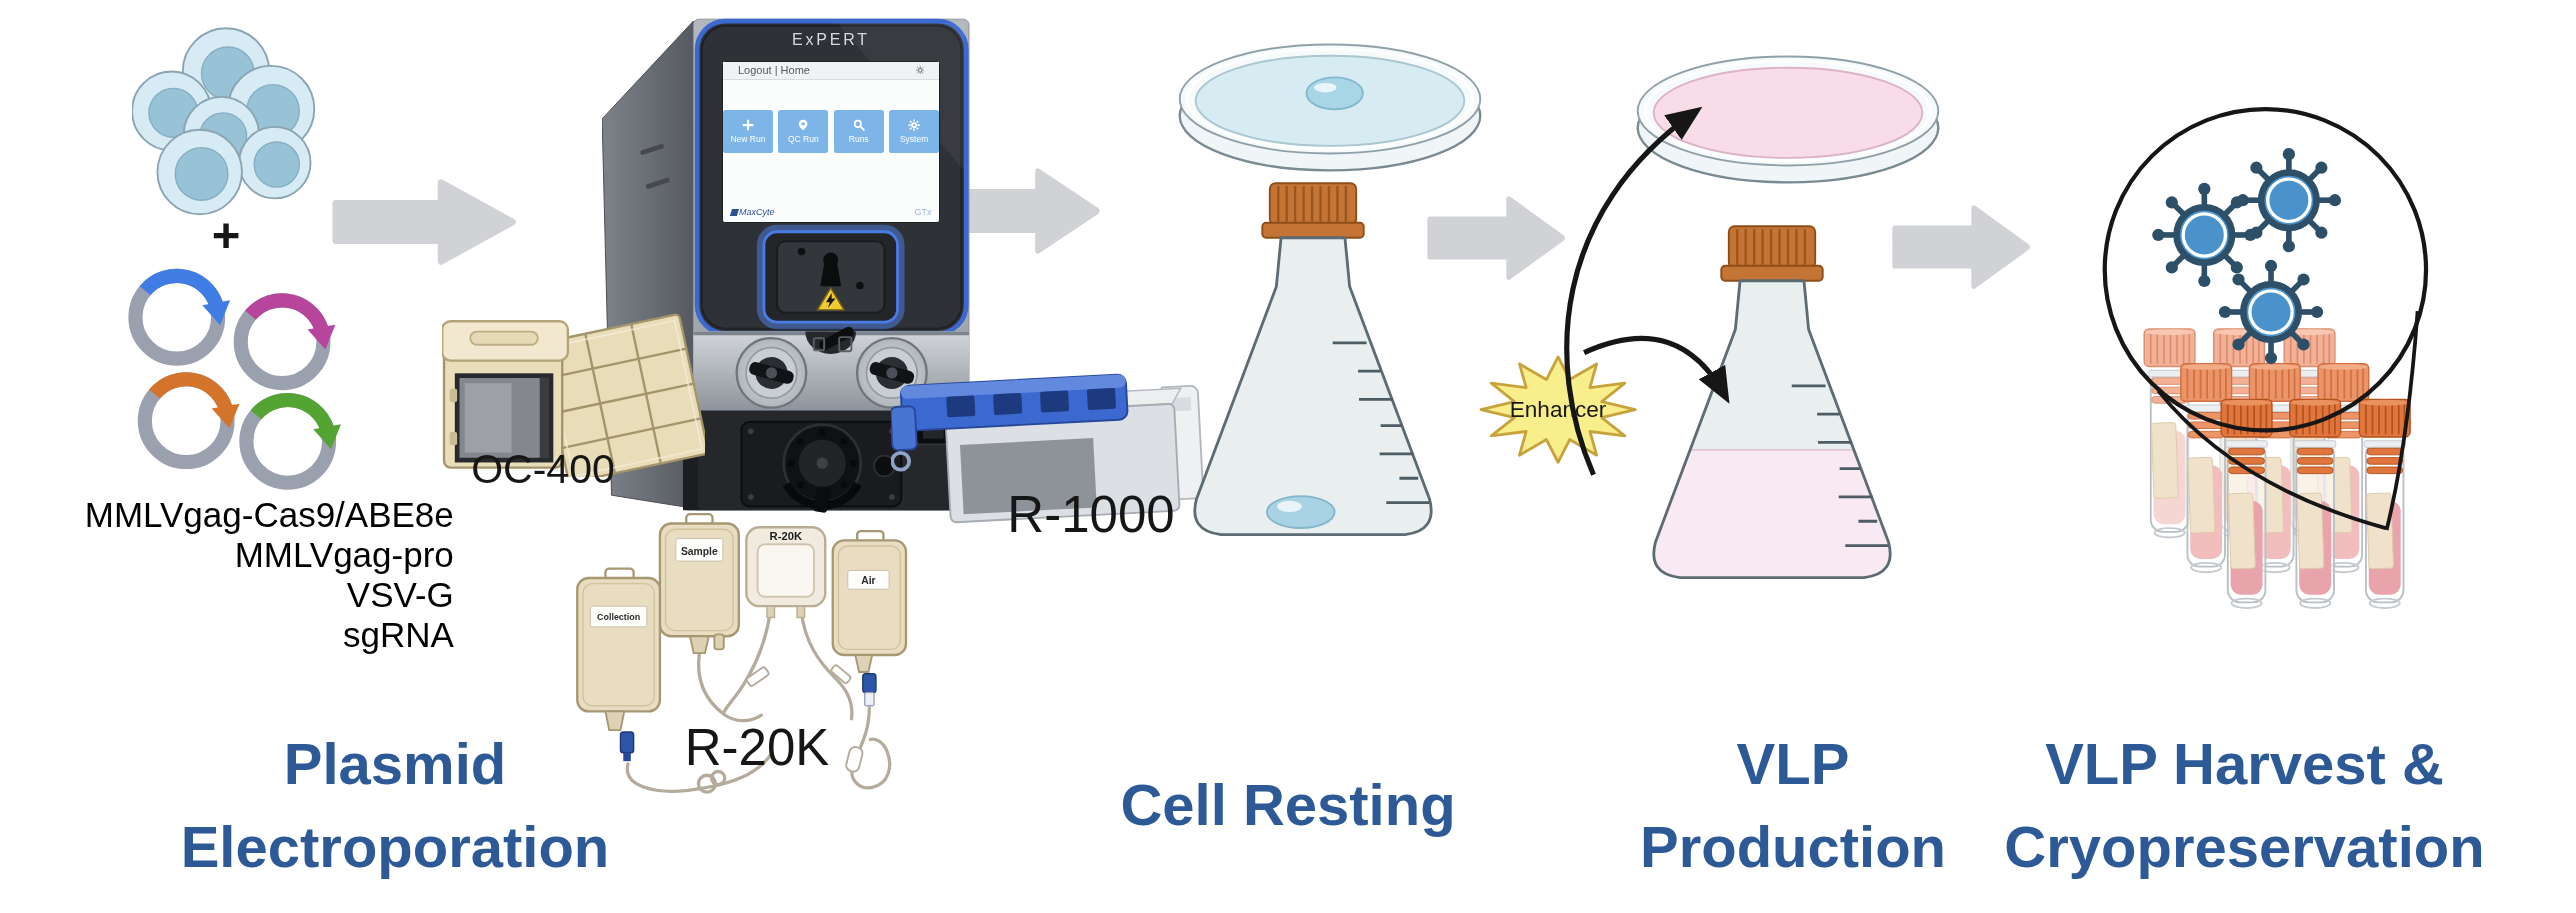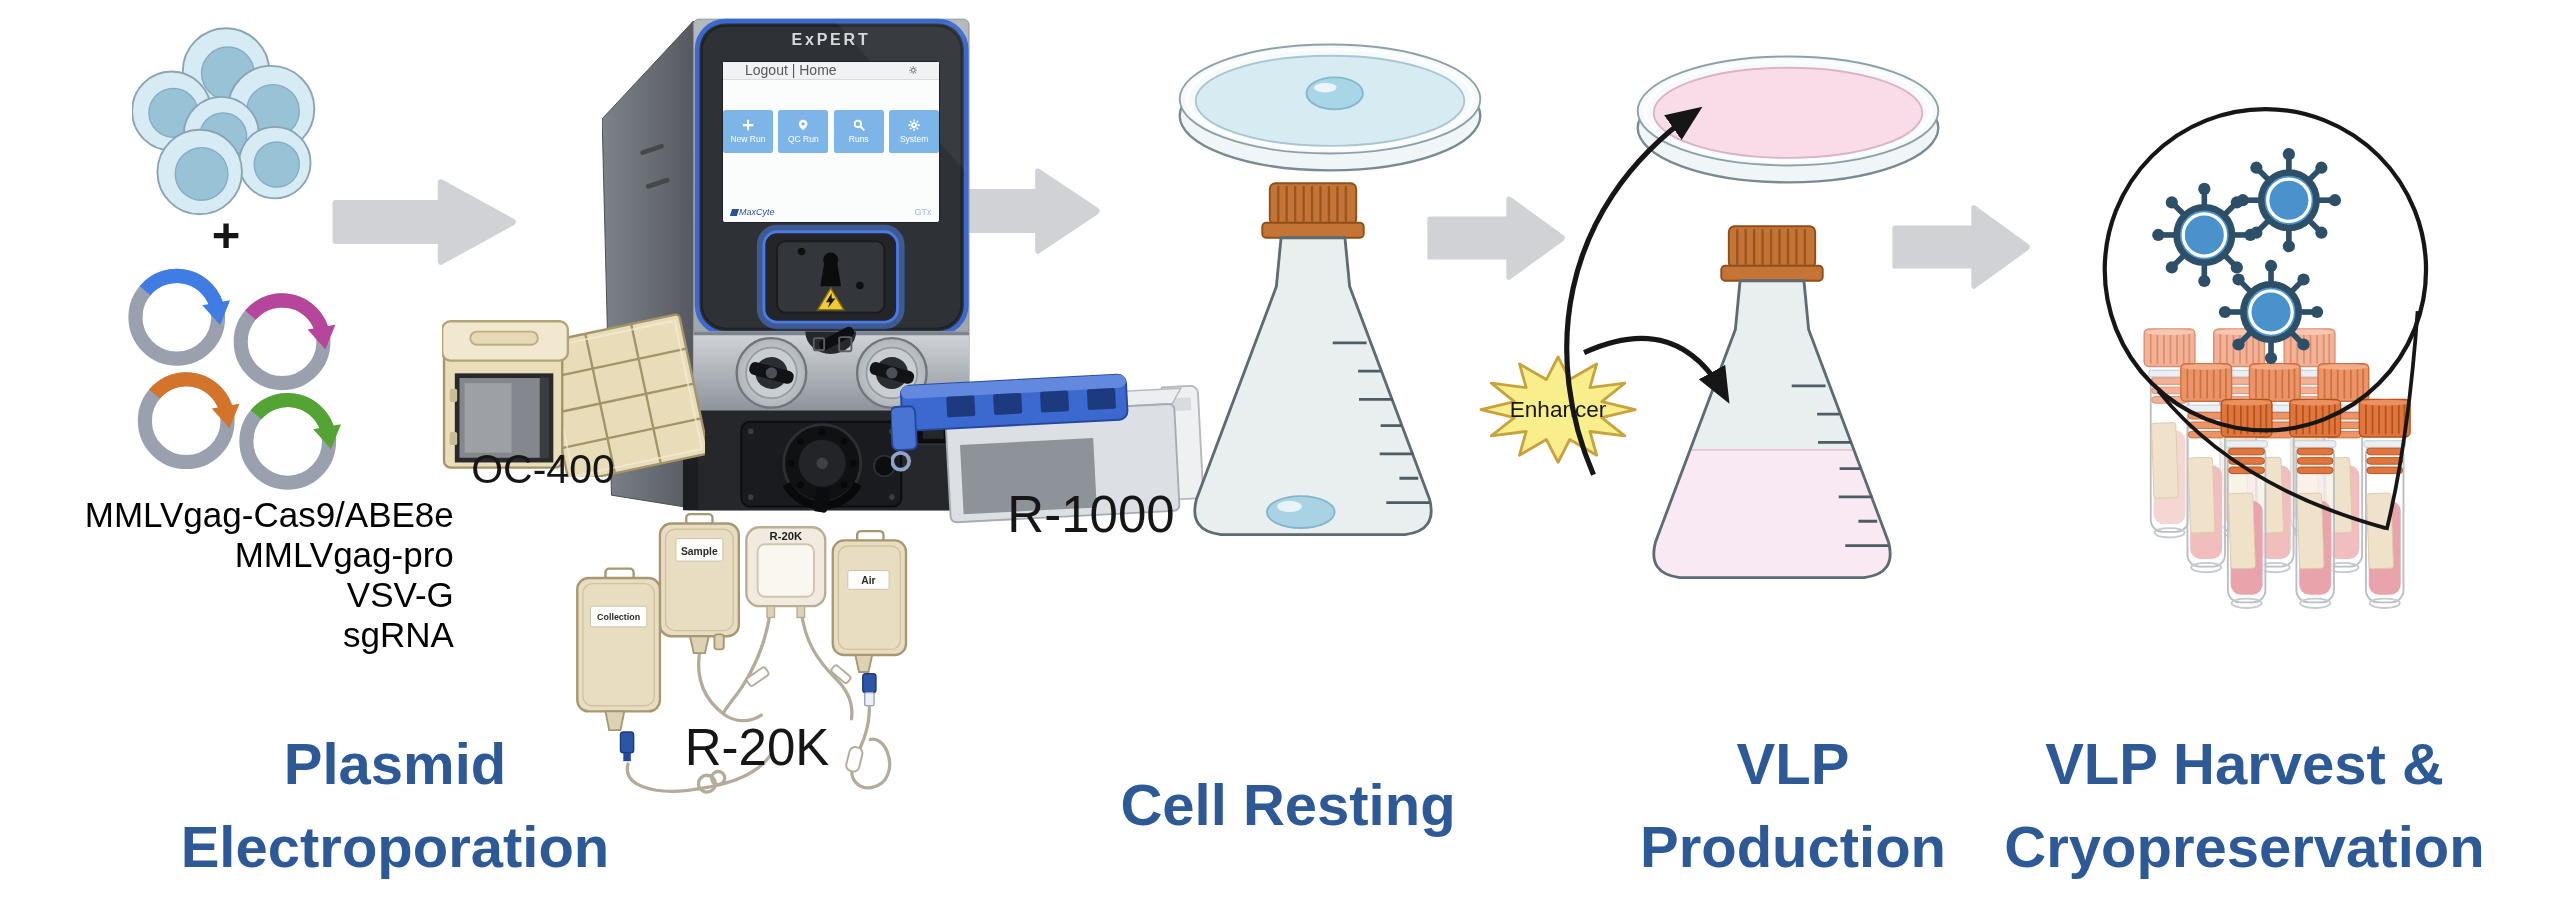--- a/index.html
+++ b/index.html
@@ -7,25 +7,25 @@
           font-family:"Liberation Sans",sans-serif;color:#161616;}
   .abs{position:absolute;}
   .stage-title{position:absolute;color:var(--c-title,#2d5a96);font-weight:bold;font-size:58px;
                line-height:83px;text-align:center;letter-spacing:0px;}
   .stage-title .tl{display:block;}
   .mix-labels{position:absolute;text-align:right;font-size:35px;line-height:40px;color:#000000;}
   .mix-labels span{display:block;}
   .plus-sign{position:absolute;text-align:center;font-size:49px;font-weight:bold;color:#161616;}
   .part-label{position:absolute;text-align:center;color:#161616;}
   .m-brand{position:absolute;left:120px;top:25.4px;width:218px;text-align:center;font-size:16px;
-           font-weight:bold;letter-spacing:2.8px;color:#d6d9dc;}
+           font-weight:normal;letter-spacing:2.8px;color:#d6d9dc;}
   .m-screen{position:absolute;left:120px;top:55px;width:218px;height:162px;background:#fbfcfc;
             border-radius:2.8px;border:0.9px solid #1e2023;box-sizing:border-box;}
-  .scr-top{height:17px;background:#f1f2f3;border-bottom:0.9px solid #d9dbde;font-size:14px;color:#55585e;
-           padding:0 22px;display:flex;align-items:center;justify-content:space-between;}
+  .scr-top{height:17px;background:#f1f2f3;border-bottom:0.9px solid #d9dbde;font-size:11px;color:#55585e;
+           padding:0 15px;display:flex;align-items:center;justify-content:space-between;}
   .scr-btns{display:flex;gap:5.6px;justify-content:center;margin-top:30px;}
   .scr-btn{width:67px;height:43px;background:var(--c-screen-button,#7db5e9);border-radius:2.8px;color:#fff;
            display:flex;flex-direction:column;align-items:center;justify-content:center;gap:2.8px;
            font-size:8.5px;white-space:nowrap;}
   .scr-foot{position:absolute;bottom:4.7px;left:7.5px;right:7.5px;display:flex;align-items:center;font-size:9px;}
   .scr-foot .fb{color:#2d4f94;font-weight:normal;font-style:italic;display:flex;align-items:center;gap:1.9px;}
   .logo-mark{display:inline-block;width:6.6px;height:6.6px;background:#2d4f94;transform:skewX(-18deg);}
   .scr-foot .fm{color:#9fb6df;position:absolute;left:0;right:0;text-align:right;}
   svg{display:block;}
   .r1{--cap:#f3b197;--capd:#d98f6f;--capl:#f8c7b2;--liq:#f6d6d2;}

